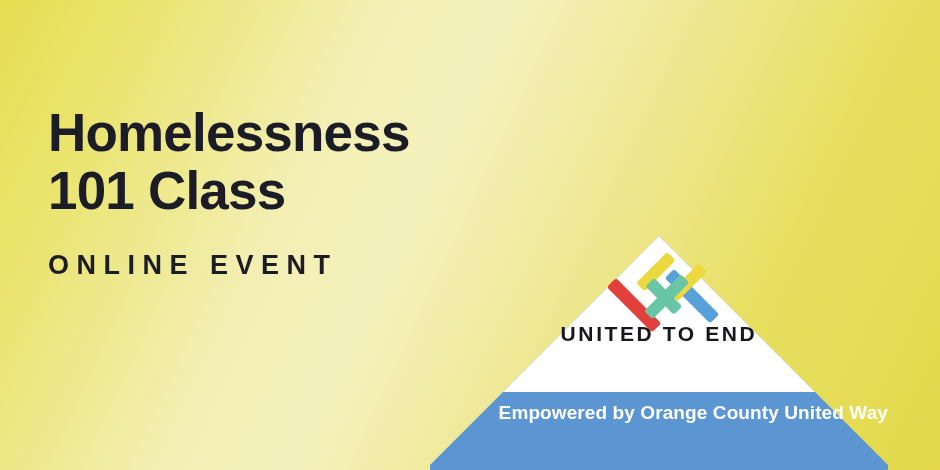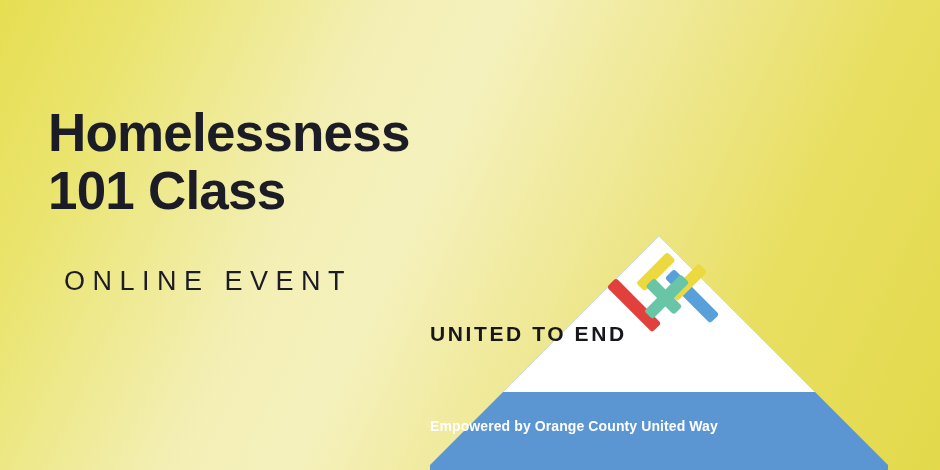--- a/index.html
+++ b/index.html
@@ -36,25 +36,25 @@
   .title {
     margin: 0;
     font-size: 53px;
     line-height: 58px;
     font-weight: 700;
     letter-spacing: -0.8px;
     color: #1c1c26;
     white-space: pre-line;
   }
   .subtitle {
-    margin: 16px;
+    margin: 0;
     padding-top: 30px;
     font-size: 27px;
     line-height: 30px;
-    font-weight: 400;
+    font-weight: 700;
     letter-spacing: 7.5px;
     color: #1c1c26;
   }
 
   
   .logo-lockup {
     position: absolute;
     left: 430px;
     top: 236px;
     width: 458px;
@@ -71,20 +71,21 @@
     top: 0;
     width: 100%;
     height: 100%;
     pointer-events: none;
   }
   .brand-line1 {
     position: absolute;
     left: 0;
     right: 0;
     top: 87px;
+    text-align: center;
     font-size: 21px;
     line-height: 22px;
     font-weight: 700;
     letter-spacing: 2.6px;
     color: #17171b;
   }
   .brand-line2 {
     position: absolute;
     left: 0;
     right: 0;
@@ -103,23 +104,23 @@
     letter-spacing: 0.4px;
     vertical-align: super;
     position: relative;
     top: -4px;
     left: 1px;
   }
   .tagline {
     position: absolute;
     left: 0;
     right: 0;
-    top: 180px;
-    text-align: left;
-    font-size: 14px;
+    top: 167px;
+    text-align: right;
+    font-size: 19px;
     line-height: 20px;
     font-weight: 700;
     letter-spacing: 0.1px;
     color: #ffffff;
   }
 </style>
 </head>
 <body>
 
 <div id="banner">

